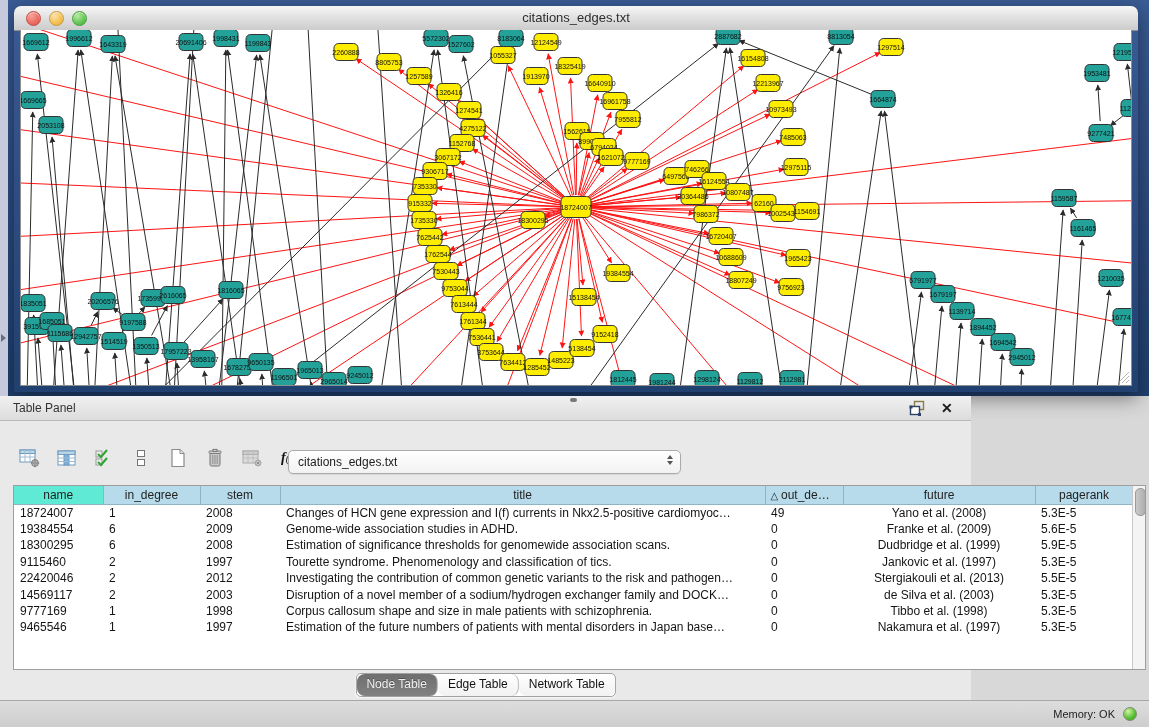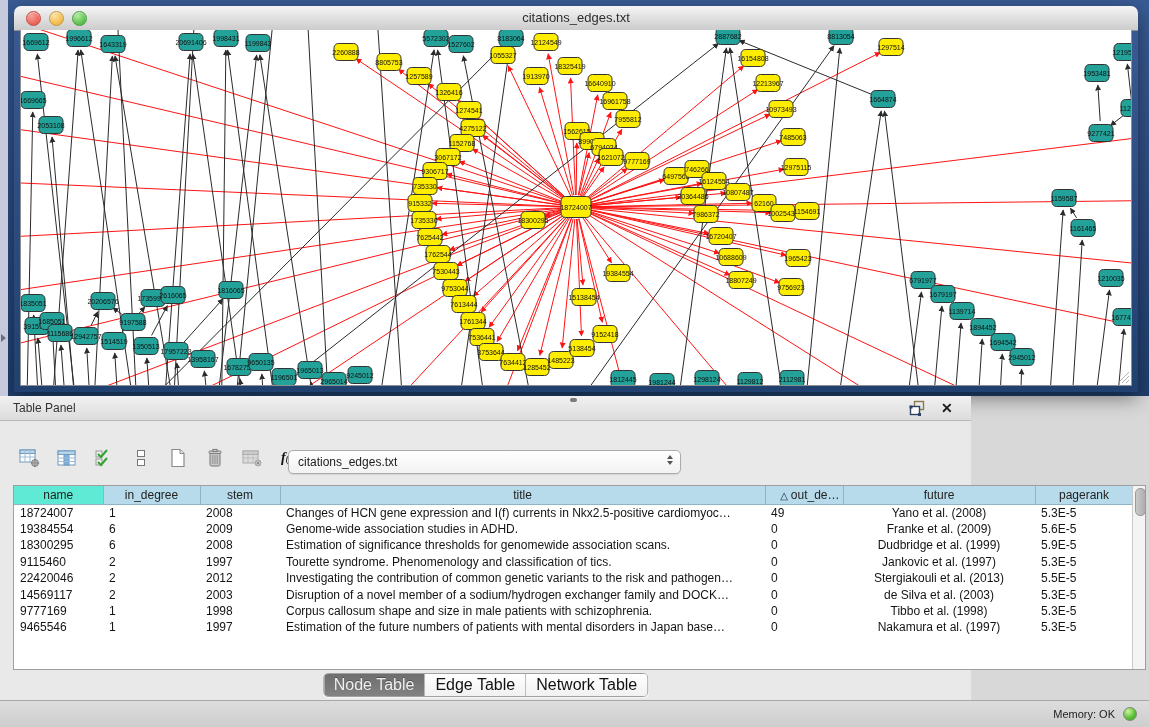--- a/index.html
+++ b/index.html
@@ -52,33 +52,33 @@
   .stepup{border-bottom:4px solid #555;}
   .stepdn{border-top:4px solid #555;}
 
   .table-wrap{position:absolute;left:13px;top:89px;width:1133px;height:185px;background:#fff;
     border:1px solid #9E9E9E;box-sizing:border-box;}
   table.grid{border-collapse:collapse;table-layout:fixed;width:1119px;font-size:12px;color:#141414;}
   table.grid th{height:18px;font-weight:normal;font-size:12px;color:#222;
     background:#B7DBEA;border-right:1px solid #8FB4C6;border-bottom:1px solid #8FB4C6;
     text-align:center;overflow:hidden;white-space:nowrap;padding:0 3px;box-sizing:border-box;}
   table.grid th.namecol{background:#5eead4;border-right:1px solid #ABABAB;}
-  table.grid th.sorted{text-align:right;padding-left:5px;}
+  table.grid th.sorted{text-align:left;padding-left:5px;}
   .sort-tri{font-size:10px;color:#123;}
   table.grid td{height:16.4px;line-height:16.4px;padding:0 0 0 6px;white-space:nowrap;overflow:hidden;
     text-overflow:ellipsis;box-sizing:border-box;}
   table.grid td.c{text-align:center;padding:0;margin-top:12px;}
   .vscroll{position:absolute;right:0;top:0;width:13px;height:183px;background:#F4F4F4;border-left:1px solid #C9C9C9;box-sizing:border-box;}
   .vthumb{position:absolute;left:1.5px;top:2px;width:9px;height:26px;background:linear-gradient(90deg,#C9C9C9,#ADADAD);
     border-radius:5px;border:1px solid #9a9a9a;}
 
   .tabs{position:absolute;left:50%;transform:translateX(-50%);top:277px;height:22px;display:flex;
     border:1px solid #A0A0A0;border-radius:5px;overflow:hidden;background:#fff;box-shadow:0 1px 1px rgba(255,255,255,.7);}
-  .tab{padding:0 10px;line-height:21px;font-size:16px;color:#111;background:linear-gradient(180deg,#FFFFFF,#F1F1F1);
-    border-right:1px solid #ABABAB;cursor:pointer;}
+  .tab{padding:0 10px;line-height:21px;font-size:12px;color:#111;background:linear-gradient(180deg,#FFFFFF,#F1F1F1);
+    border-right:1px solid #ABABAB;cursor:pointer;border-radius:8px;}
   .tab:last-child{border-right:none;}
   .tab.active{background:linear-gradient(180deg,#6E6E6E,#828282);color:#EFEFEF;text-shadow:0 -1px 0 rgba(0,0,0,.3);}
 
   .statusbar{position:absolute;left:0;top:700px;width:1149px;height:35px;
     background:linear-gradient(180deg,#DDDDDD,#C9C9C9);border-top:1px solid #A7A7A7;box-sizing:border-box;text-align:right;}
   .mem{position:absolute;right:34px;top:0;line-height:26px;font-size:11px;color:#222;}
   .memdot{position:absolute;right:12px;top:6px;width:14px;height:14px;border-radius:50%;
     background:radial-gradient(circle at 35% 28%,#D3F3A0,#56BE35 60%,#3FA01F);border:1px solid #7d8d6f;box-sizing:border-box;}
 </style>
 </head>

